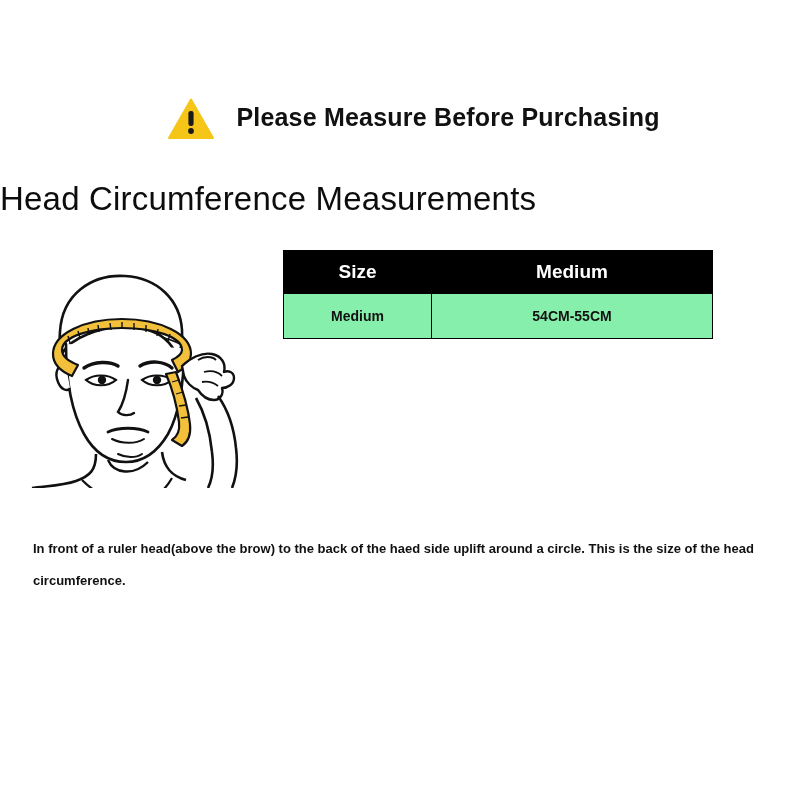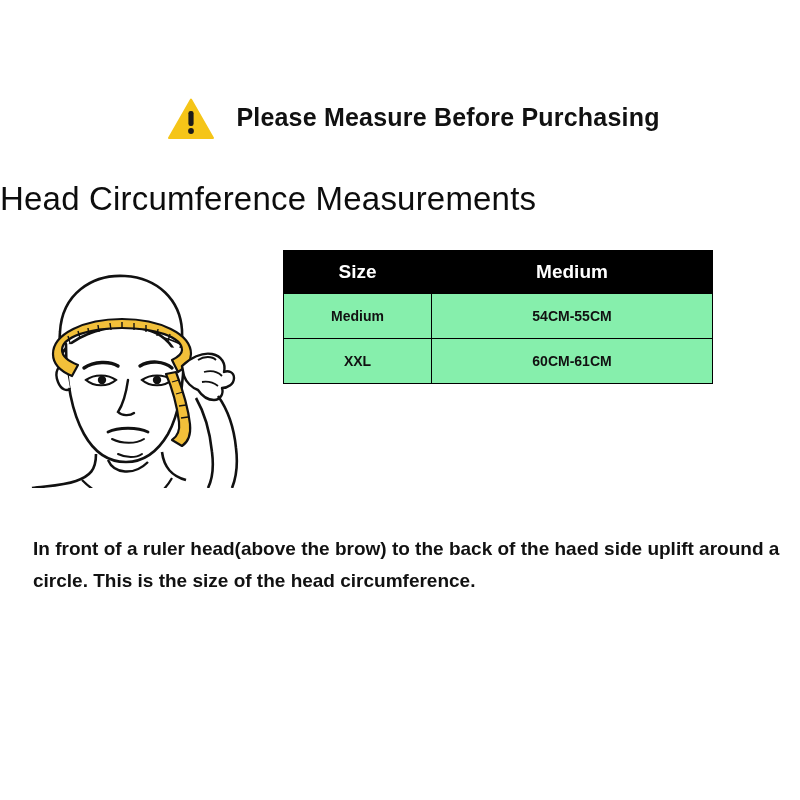--- a/index.html
+++ b/index.html
@@ -99,21 +99,21 @@
   }
   .size-table col.c1 { width: 148px; }
   .size-table col.c2 { width: 281px; }
 
   
   .note {
     position: absolute;
     left: 33px;
     top: 533px;
     width: 752px;
-    font-size: 19px;
+    font-size: 13px;
     font-weight: bold;
     line-height: 32px;
     color: #111111;
   }
 </style>
 </head>
 <body>
 
 <div class="page">
 
@@ -212,22 +212,18 @@
       <tr>
         <th>Size</th>
         <th>Medium</th>
       </tr>
     </thead>
     <tbody>
       <tr>
         <td>Medium</td>
         <td>54CM-55CM</td>
       </tr>
-      <tr>
-        <td>XXL</td>
-        <td>60CM-61CM</td>
-      </tr>
     </tbody>
   </table>
 
   <div class="note">In front of a ruler head(above the brow) to the back of the haed side uplift around a circle. This is the size of the head circumference.</div>
 
 </div>
 
 </body></html>

